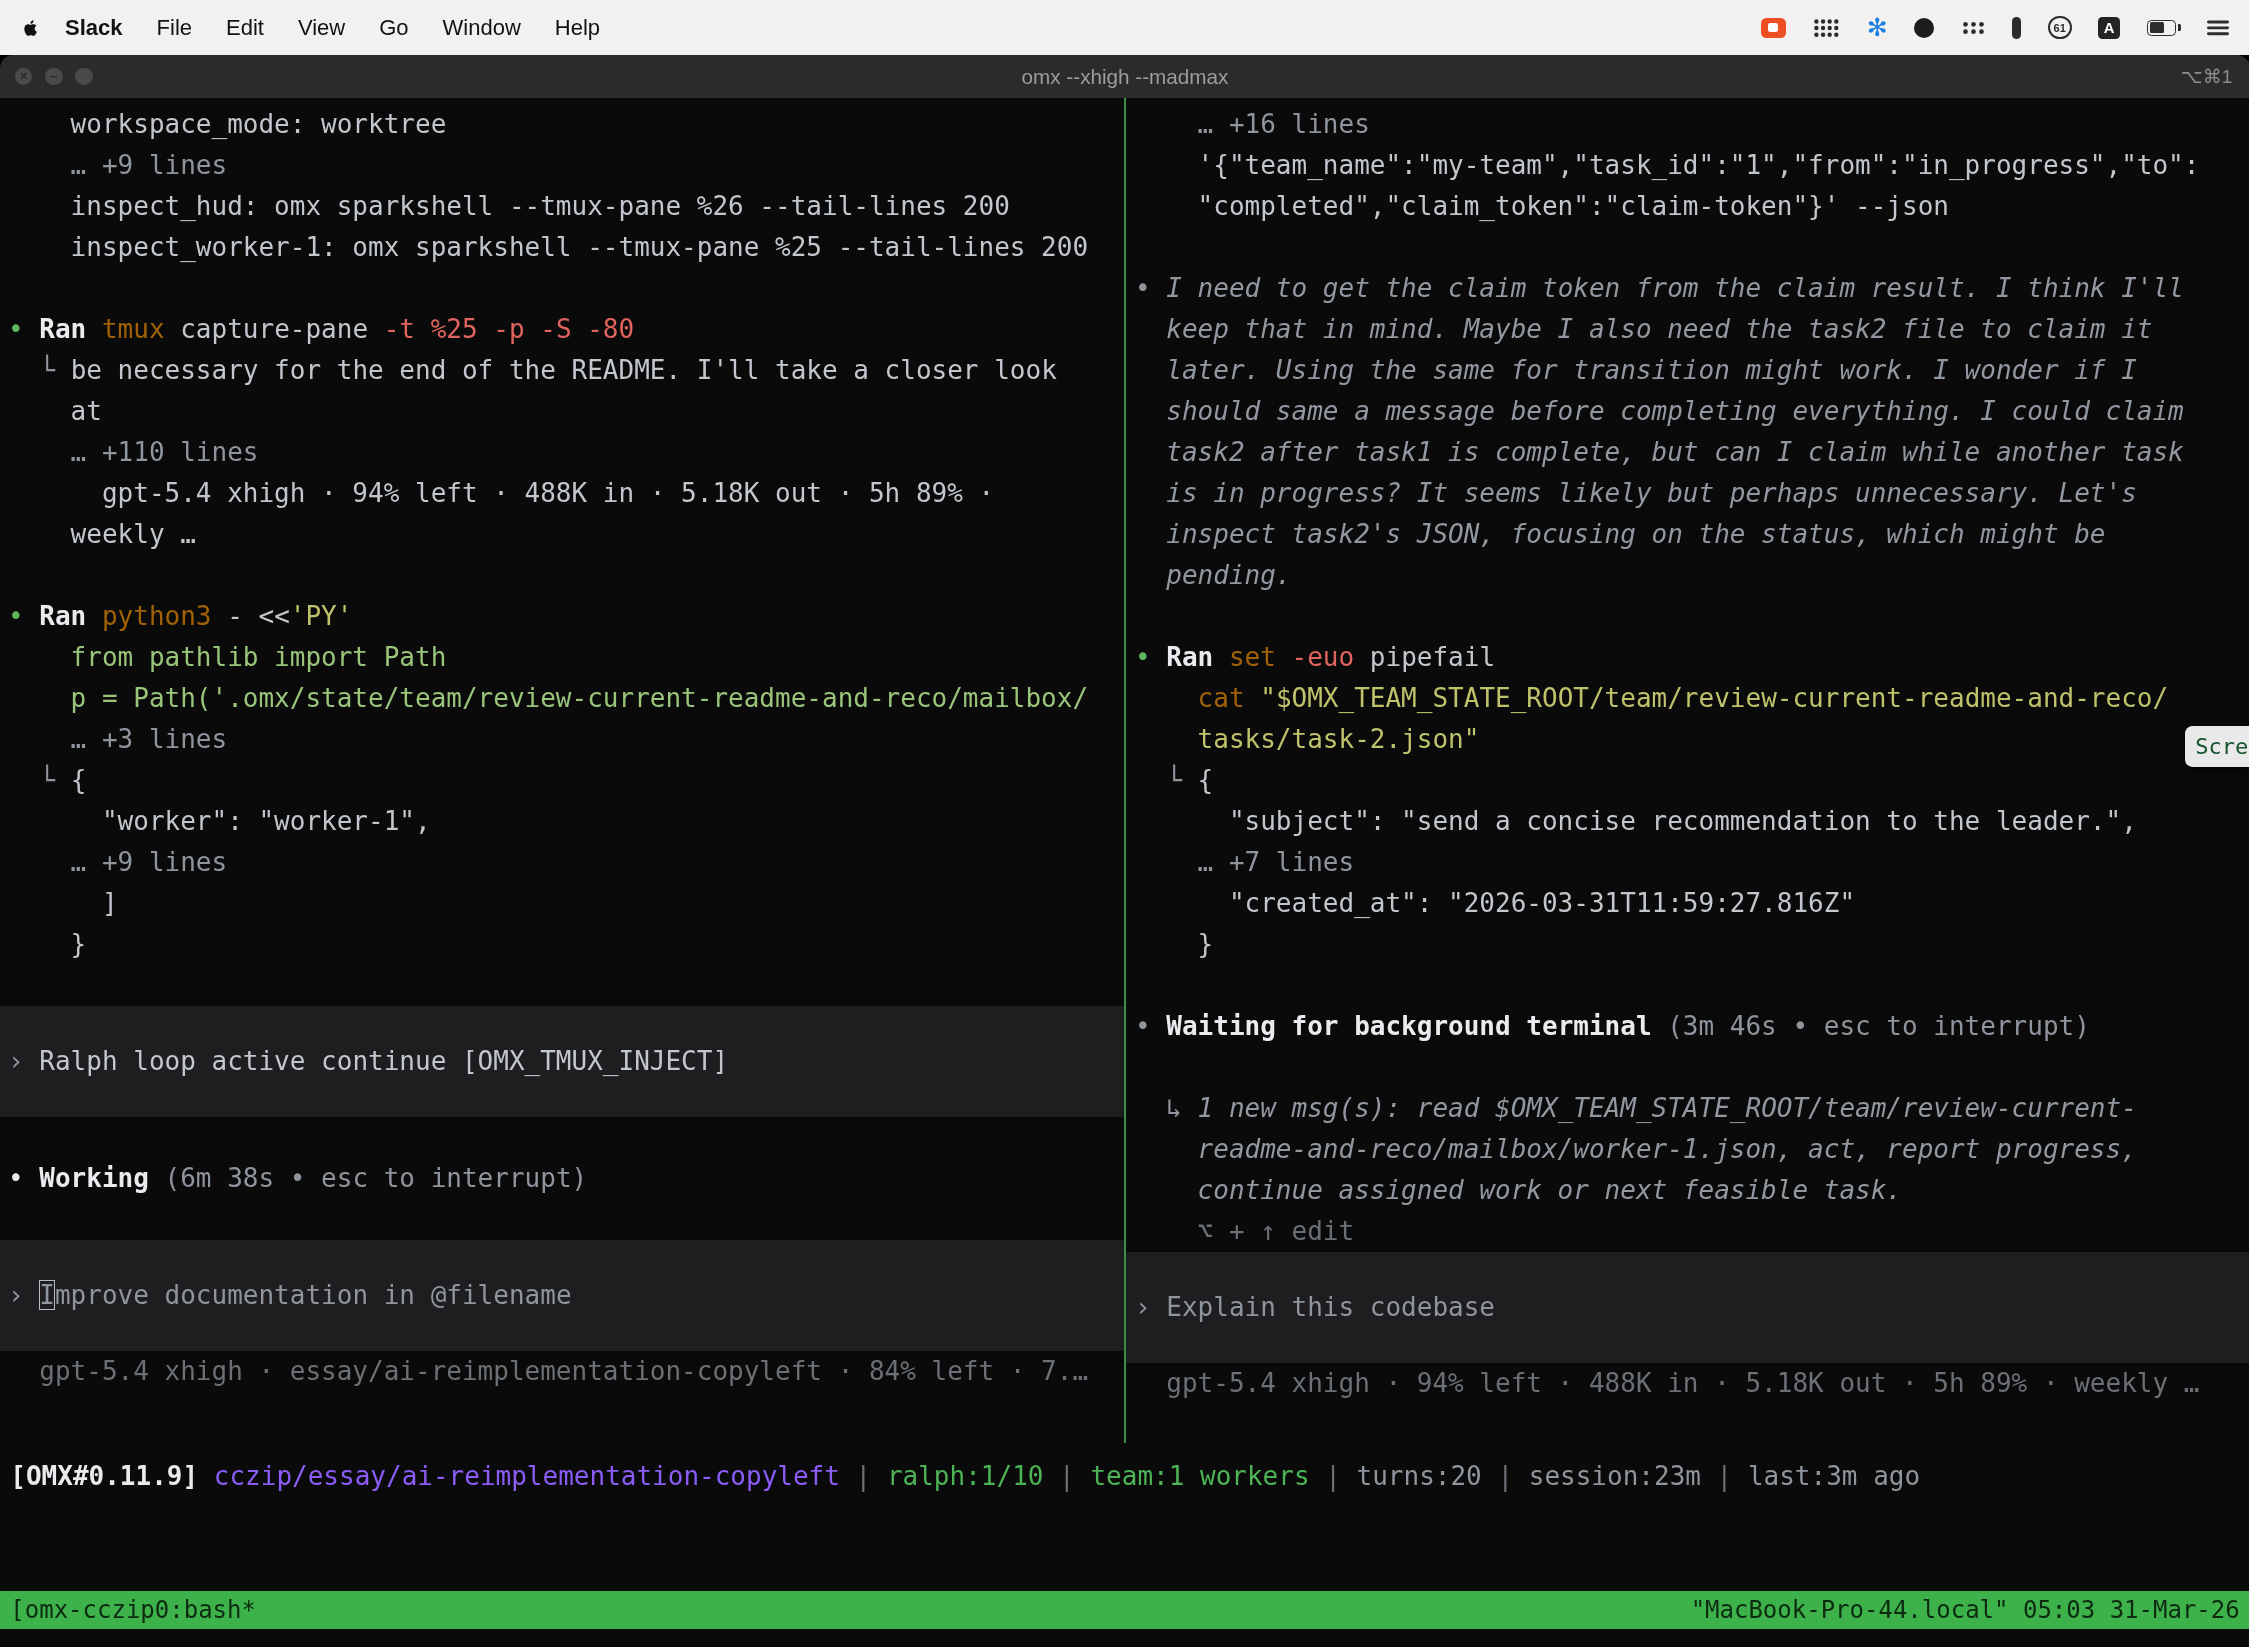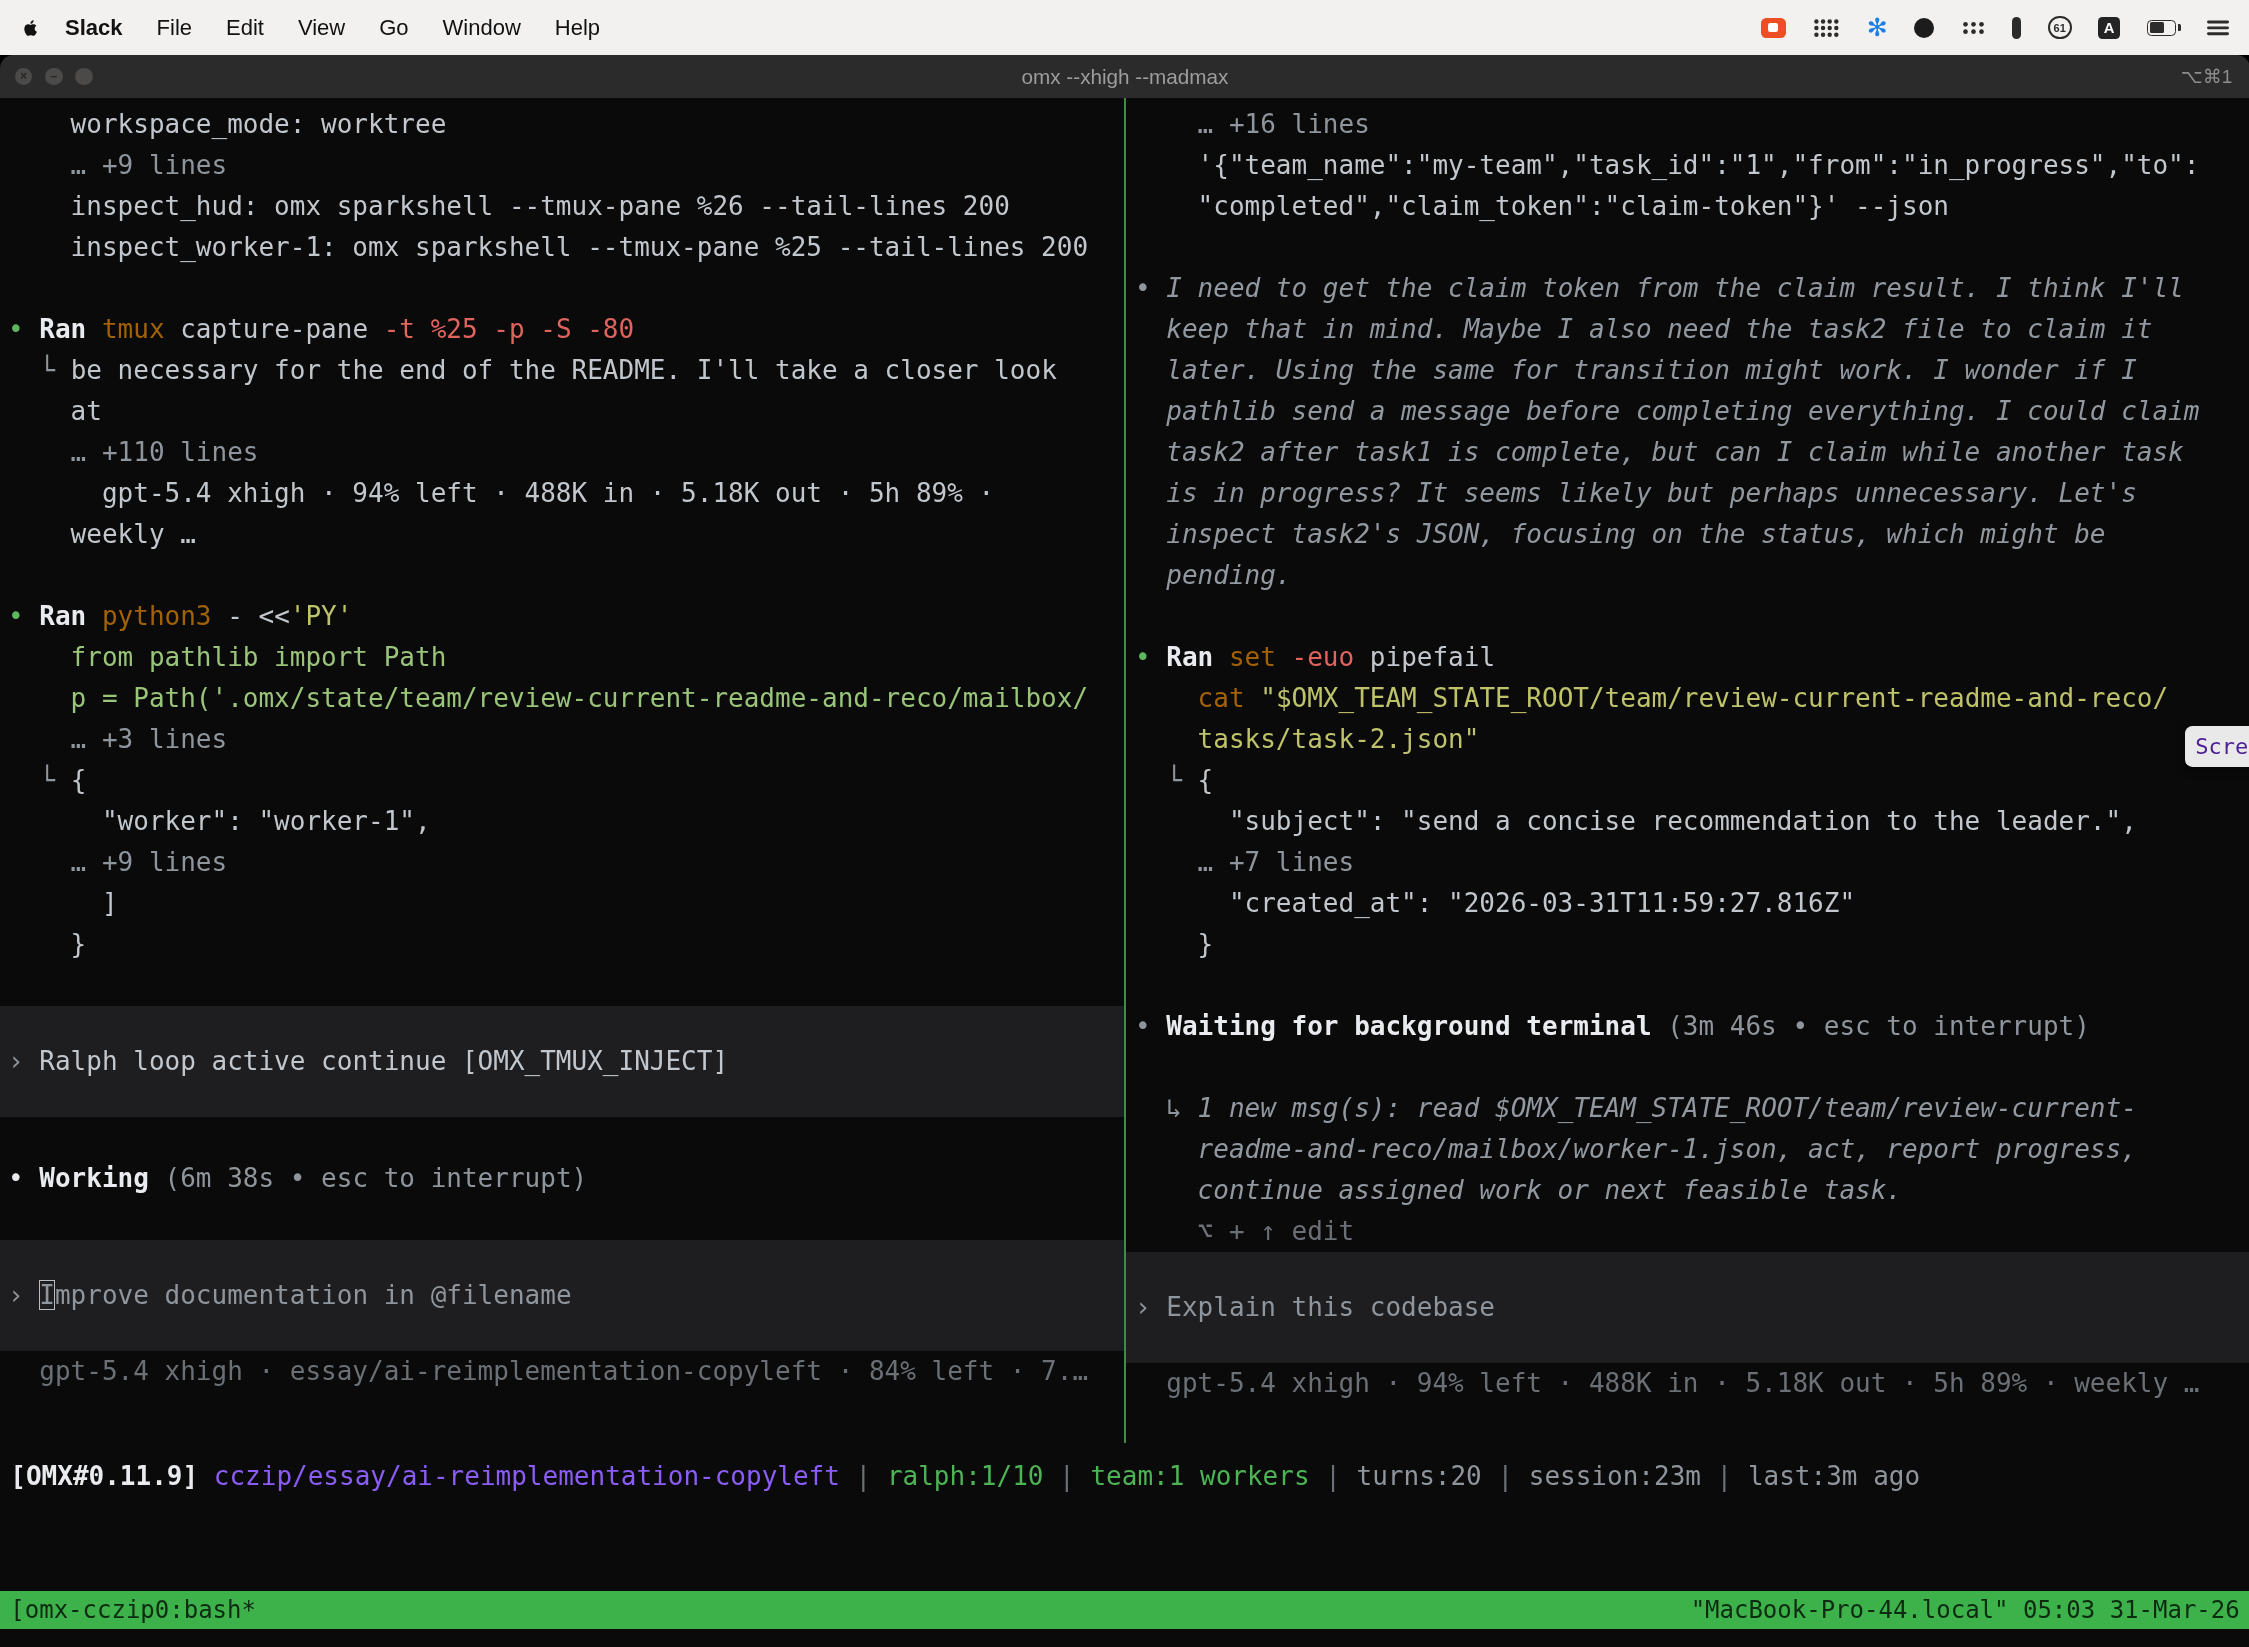--- a/index.html
+++ b/index.html
@@ -76,21 +76,21 @@
   .omx-status { flex:none; height:66px; background:#0a0a0a; display:flex; align-items:center;
                 padding-left:10.3px; font-family:"DejaVu Sans Mono", monospace; font-size:26px; white-space:pre; }
   .spacer { flex:1; background:#0a0a0a; }
   .tmuxbar { flex:none; height:38px; background:#3eb24a; color:#0d2b11;
              font-family:"DejaVu Sans Mono", monospace; font-size:24px; line-height:38px;
              display:flex; justify-content:space-between; padding:0 10.3px; white-space:pre; }
   .bottomstrip { flex:none; height:19px; background:#0a0a0a; }
 
   
   .overlay { position:absolute; right:0; top:726px; width:65px; height:41px;
-             background:#e9e9e9; color:#4c1d95; font-family:"DejaVu Sans Mono", monospace;
+             background:#e9e9e9; color:#14532d; font-family:"DejaVu Sans Mono", monospace;
              font-size:22px; line-height:41px; padding-left:10.3px; border-radius:7.4px 0 0 7.4px;
              overflow:hidden; box-shadow:0 2.2px 8.9px rgba(0,0,0,.55); z-index:6; white-space:pre; }
 </style>
 </head>
 <body>
 
 <div class="screen">
 
   <div class="menubar">
     <span class="apple-wrap">
@@ -226,21 +226,21 @@
     <div class="divider"></div>
     <div class="pane right">
         <div class="block">
           <div class="tline"><span class="c-dim">    … +16 lines</span></div>
           <div class="tline"><span class="c-fg">    '{"team_name":"my-team","task_id":"1","from":"in_progress","to":</span></div>
           <div class="tline"><span class="c-fg">    "completed","claim_token":"claim-token"}' --json</span></div>
           <div class="tline">&nbsp;</div>
           <div class="tline"><span class="c-dim">• </span><span class="c-ita i">I need to get the claim token from the claim result. I think I'll</span></div>
           <div class="tline"><span class="c-ita i">  keep that in mind. Maybe I also need the task2 file to claim it</span></div>
           <div class="tline"><span class="c-ita i">  later. Using the same for transition might work. I wonder if I</span></div>
-          <div class="tline"><span class="c-ita i">  pathlib send a message before completing everything. I could claim</span></div>
+          <div class="tline"><span class="c-ita i">  should same a message before completing everything. I could claim</span></div>
           <div class="tline"><span class="c-ita i">  task2 after task1 is complete, but can I claim while another task</span></div>
           <div class="tline"><span class="c-ita i">  is in progress? It seems likely but perhaps unnecessary. Let's</span></div>
           <div class="tline"><span class="c-ita i">  inspect task2's JSON, focusing on the status, which might be</span></div>
           <div class="tline"><span class="c-ita i">  pending.</span></div>
           <div class="tline">&nbsp;</div>
           <div class="tline"><span class="c-grn">• </span><span class="c-white b">Ran </span><span class="c-blu">set </span><span class="c-red">-euo </span><span class="c-fg">pipefail</span></div>
           <div class="tline"><span class="c-fg">    </span><span class="c-blu">cat </span><span class="c-str">"$OMX_TEAM_STATE_ROOT/team/review-current-readme-and-reco/</span></div>
           <div class="tline"><span class="c-str">    tasks/task-2.json"</span></div>
           <div class="tline"><span class="c-dim">  └ </span><span class="c-fg">{</span></div>
           <div class="tline"><span class="c-fg">      "subject": "send a concise recommendation to the leader.",</span></div>

